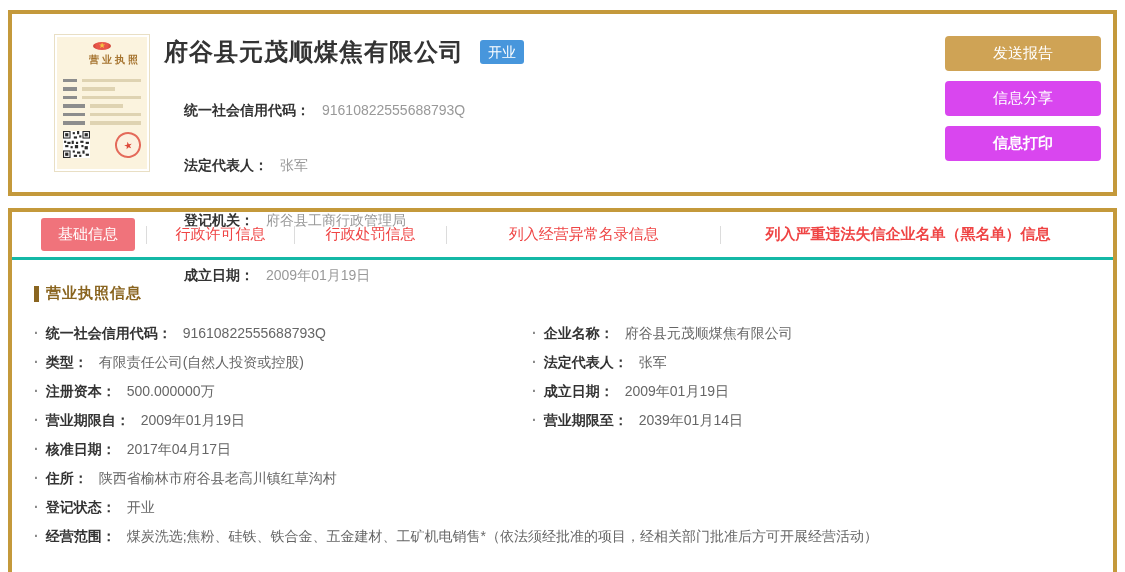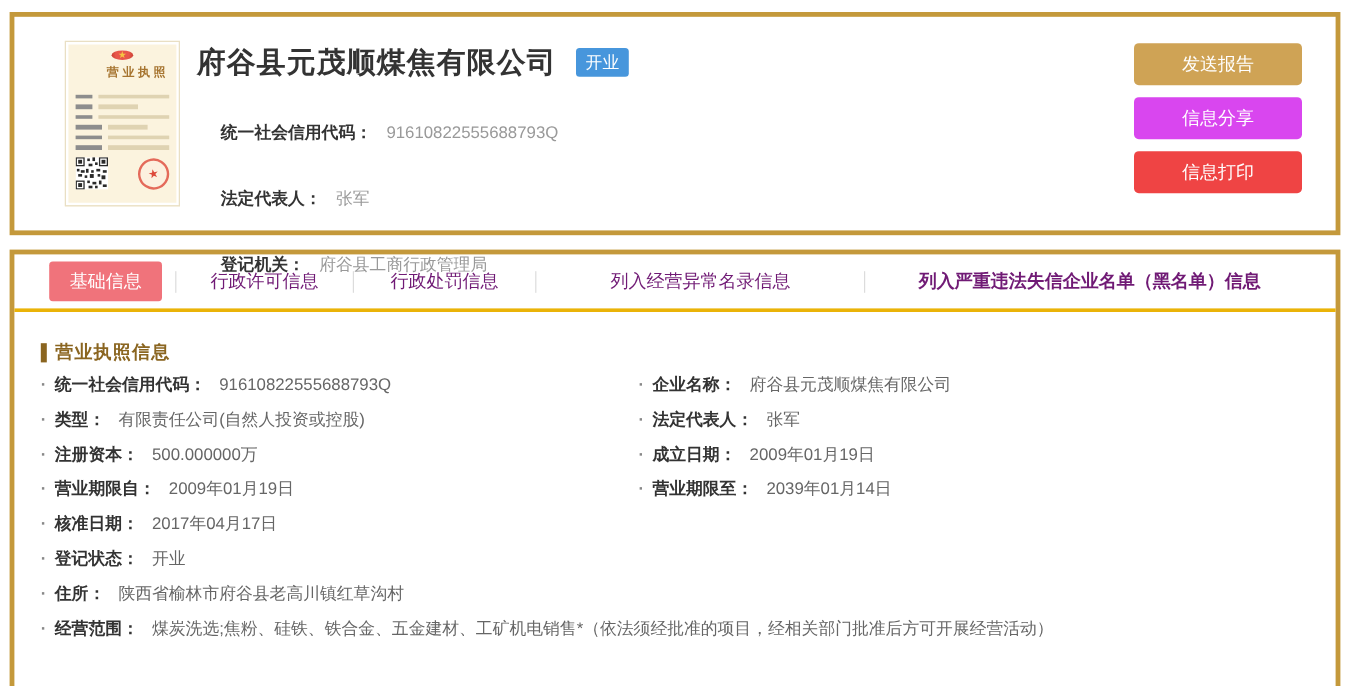--- a/index.html
+++ b/index.html
@@ -41,38 +41,38 @@
   .company-title { font-size:24px; font-weight:bold; color:#333; letter-spacing:1px; }
   .badge { margin-left:16px; background:#4796DC; color:#fff; font-size:14px;
            padding:3px 8px; border-radius:3px; line-height:1.3; }
   .hrows { margin-top:10px; margin-left:20px; }
   .hrow { height:26px; line-height:26px; font-size:14px; white-space:nowrap;margin-top:29px; }
   .hrow .hl { font-weight:bold; color:#333; }
   .hrow .hv { color:#999; margin-left:12px; }
 
   
   .btn-col { width:140px; flex:none; display:flex; flex-direction:column; margin-top:2px; }
-  .btn { width:140px; height:35px; border:none; border-radius:4px; color:#fff;
+  .btn { width:156px; height:35px; border:none; border-radius:4px; color:#fff;
          font-size:15px; font-family:inherit; cursor:pointer; margin-bottom:10px; }
   .btn-send  { background:#CFA355; }
   .btn-share { background:#8A5D28; }
   .btn-print { background:#4D3A16; }
 
   
   .card-main { margin-top:12px; height:400px; }
-  .tab-bar { height:48px; border-bottom:3px solid #eab308; display:flex;
+  .tab-bar { height:48px; border-bottom:3px solid #14b8a6; display:flex;
              align-items:center; padding:16px 18px; }
   .tab-region { display:flex; align-items:center; justify-content:center; }
   .tr1 { flex:1.15; } .tr2 { flex:1.45; } .tr3 { flex:1.5; } .tr4 { flex:2.7;text-align:center; } .tr5 { flex:3.7;font-weight:bold; }
-  .tab { font-size:15px; color:#701a75; cursor:pointer; white-space:nowrap; }
+  .tab { font-size:15px; color:#ef4444; cursor:pointer; white-space:nowrap; }
   .tab.active { background:#F0737B; color:#fff; padding:7px 17px; border-radius:3px; }
   .tab-divider { width:1px; height:18px; background:#DCDCDC; flex:none; }
 
   .content { padding:24px 20px 0 22px; }
-  .section-title { display:flex; align-items:center; margin-bottom:3px; }
+  .section-title { display:flex; align-items:center; margin-bottom:16px; }
   .section-title .bar { width:5px; height:16px; background:#8A6520; margin-right:7px; }
   .section-title .txt { color:#8A6520; font-size:15px; font-weight:bold; letter-spacing:1px; }
 
   .fields { display:grid; grid-template-columns:498px 1fr; }
   .frow { height:29px; line-height:29px; font-size:14px; white-space:nowrap; overflow:hidden; }
   .frow.span2 { grid-column:1 / -1; }
   .frow .dot { color:#888; font-weight:bold; margin-right:7px; }
   .frow .fl { font-weight:bold; color:#333; }
   .frow .fv { color:#666; margin-left:11px; }
 </style>
@@ -161,27 +161,30 @@
       <div class="hrows">
         <div class="hrow">
           <span class="hl">统一社会信用代码：</span><span class="hv">91610822555688793Q</span>
         </div>
         <div class="hrow">
           <span class="hl">法定代表人：</span><span class="hv">张军</span>
         </div>
         <div class="hrow">
           <span class="hl">登记机关：</span><span class="hv">府谷县工商行政管理局</span>
         </div>
+        <div class="hrow">
+          <span class="hl">成立日期：</span><span class="hv">2009年01月19日</span>
+        </div>
       </div>
     </div>
 
     <div class="btn-col">
       <button class="btn btn-send" style="background: rgb(207, 163, 85);">发送报告</button>
       <button class="btn btn-share" style="background: #d946ef;">信息分享</button>
-      <button class="btn btn-print" style="background: #ef4444;">信息打印</button>
+      <button class="btn btn-print" style="background: #d946ef; font-weight: bold;">信息打印</button>
     </div>
   </section>
 
   <section class="card card-main">
 
     <nav class="tab-bar">
       <div class="tab-region tr1">
         <div class="tab active" style="background: rgb(240, 115, 123);">基础信息</div>
       </div>
       <span class="tab-divider"></span>
@@ -216,19 +219,19 @@
         <div class="frow"><span class="dot">·</span><span class="fl">法定代表人：</span><span class="fv">张军</span></div>
 
         <div class="frow"><span class="dot">·</span><span class="fl">注册资本：</span><span class="fv">500.000000万</span></div>
         <div class="frow"><span class="dot">·</span><span class="fl">成立日期：</span><span class="fv">2009年01月19日</span></div>
 
         <div class="frow"><span class="dot">·</span><span class="fl">营业期限自：</span><span class="fv">2009年01月19日</span></div>
         <div class="frow"><span class="dot">·</span><span class="fl">营业期限至：</span><span class="fv">2039年01月14日</span></div>
 
         <div class="frow"><span class="dot">·</span><span class="fl">核准日期：</span><span class="fv">2017年04月17日</span></div>
 
+        <div class="frow span2"><span class="dot">·</span><span class="fl">住所：</span><span class="fv">陕西省榆林市府谷县老高川镇红草沟村</span></div>
         <div class="frow span2"><span class="dot">·</span><span class="fl">登记状态：</span><span class="fv">开业</span></div>
-        <div class="frow span2"><span class="dot">·</span><span class="fl">住所：</span><span class="fv">陕西省榆林市府谷县老高川镇红草沟村</span></div>
         <div class="frow span2"><span class="dot">·</span><span class="fl">经营范围：</span><span class="fv">煤炭洗选;焦粉、硅铁、铁合金、五金建材、工矿机电销售*（依法须经批准的项目，经相关部门批准后方可开展经营活动）</span></div>
       </div>
     </div>
   </section>
 </div>
 
 </body></html>

